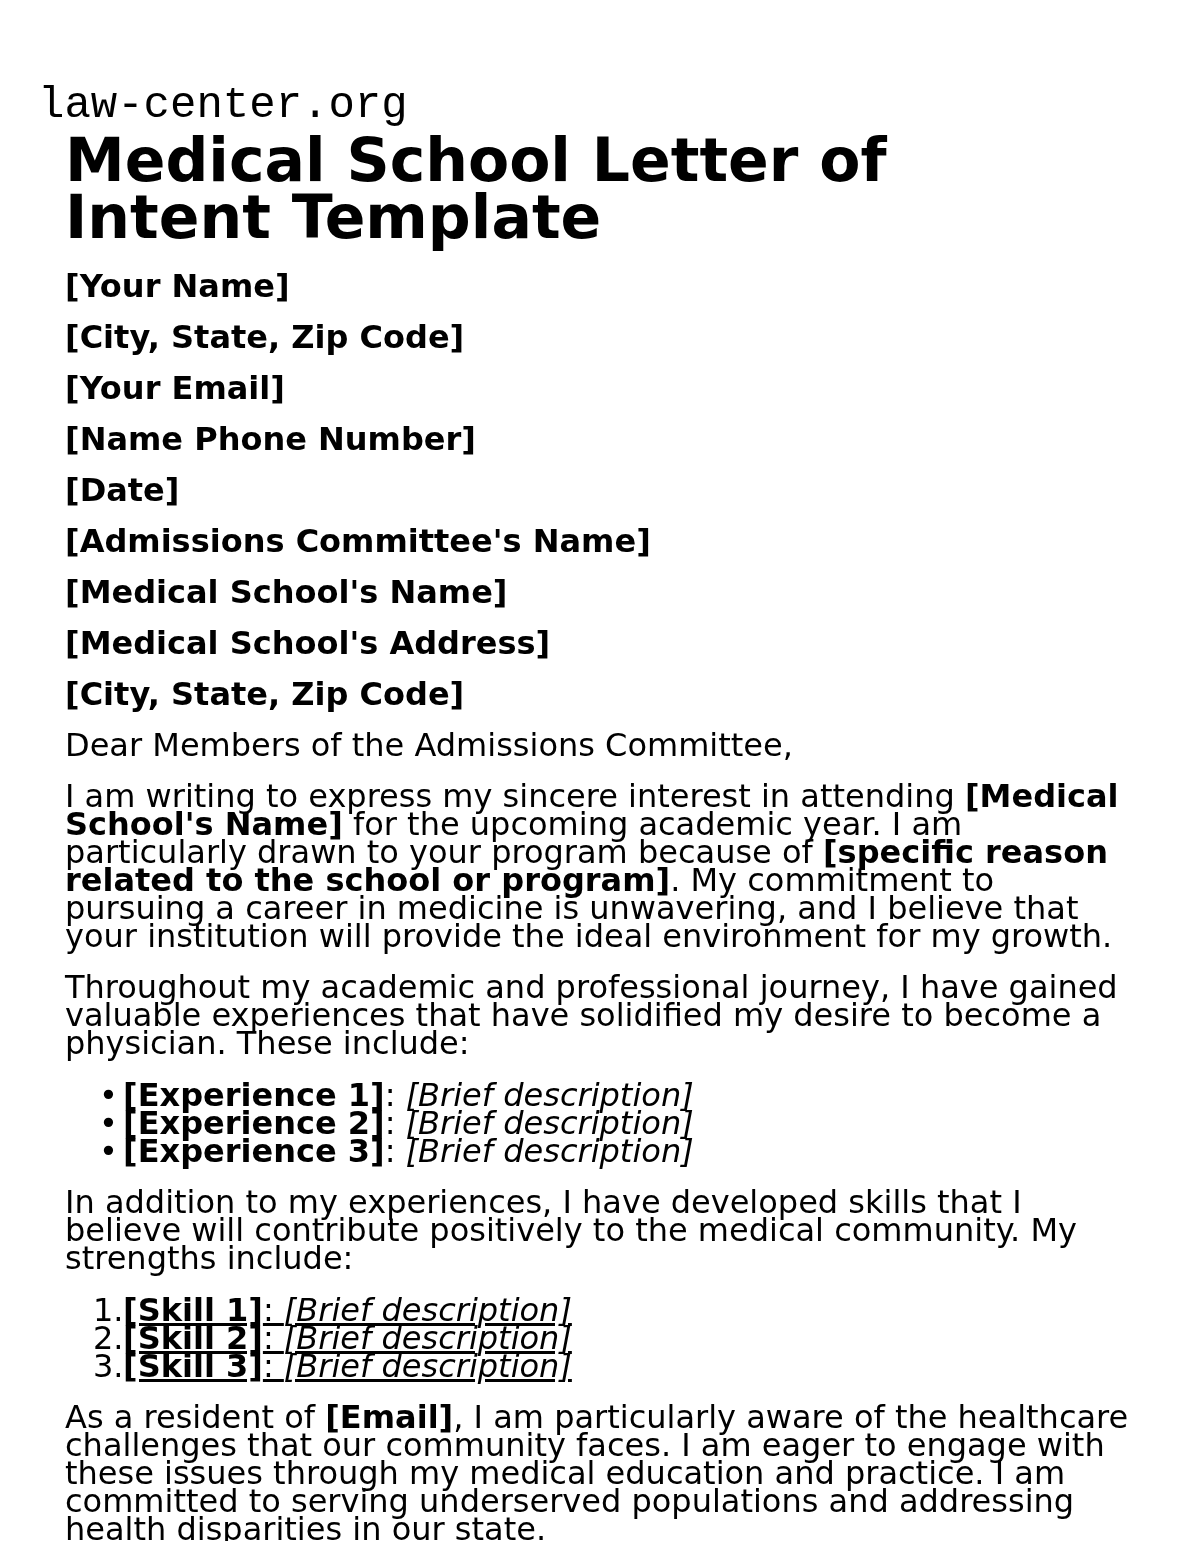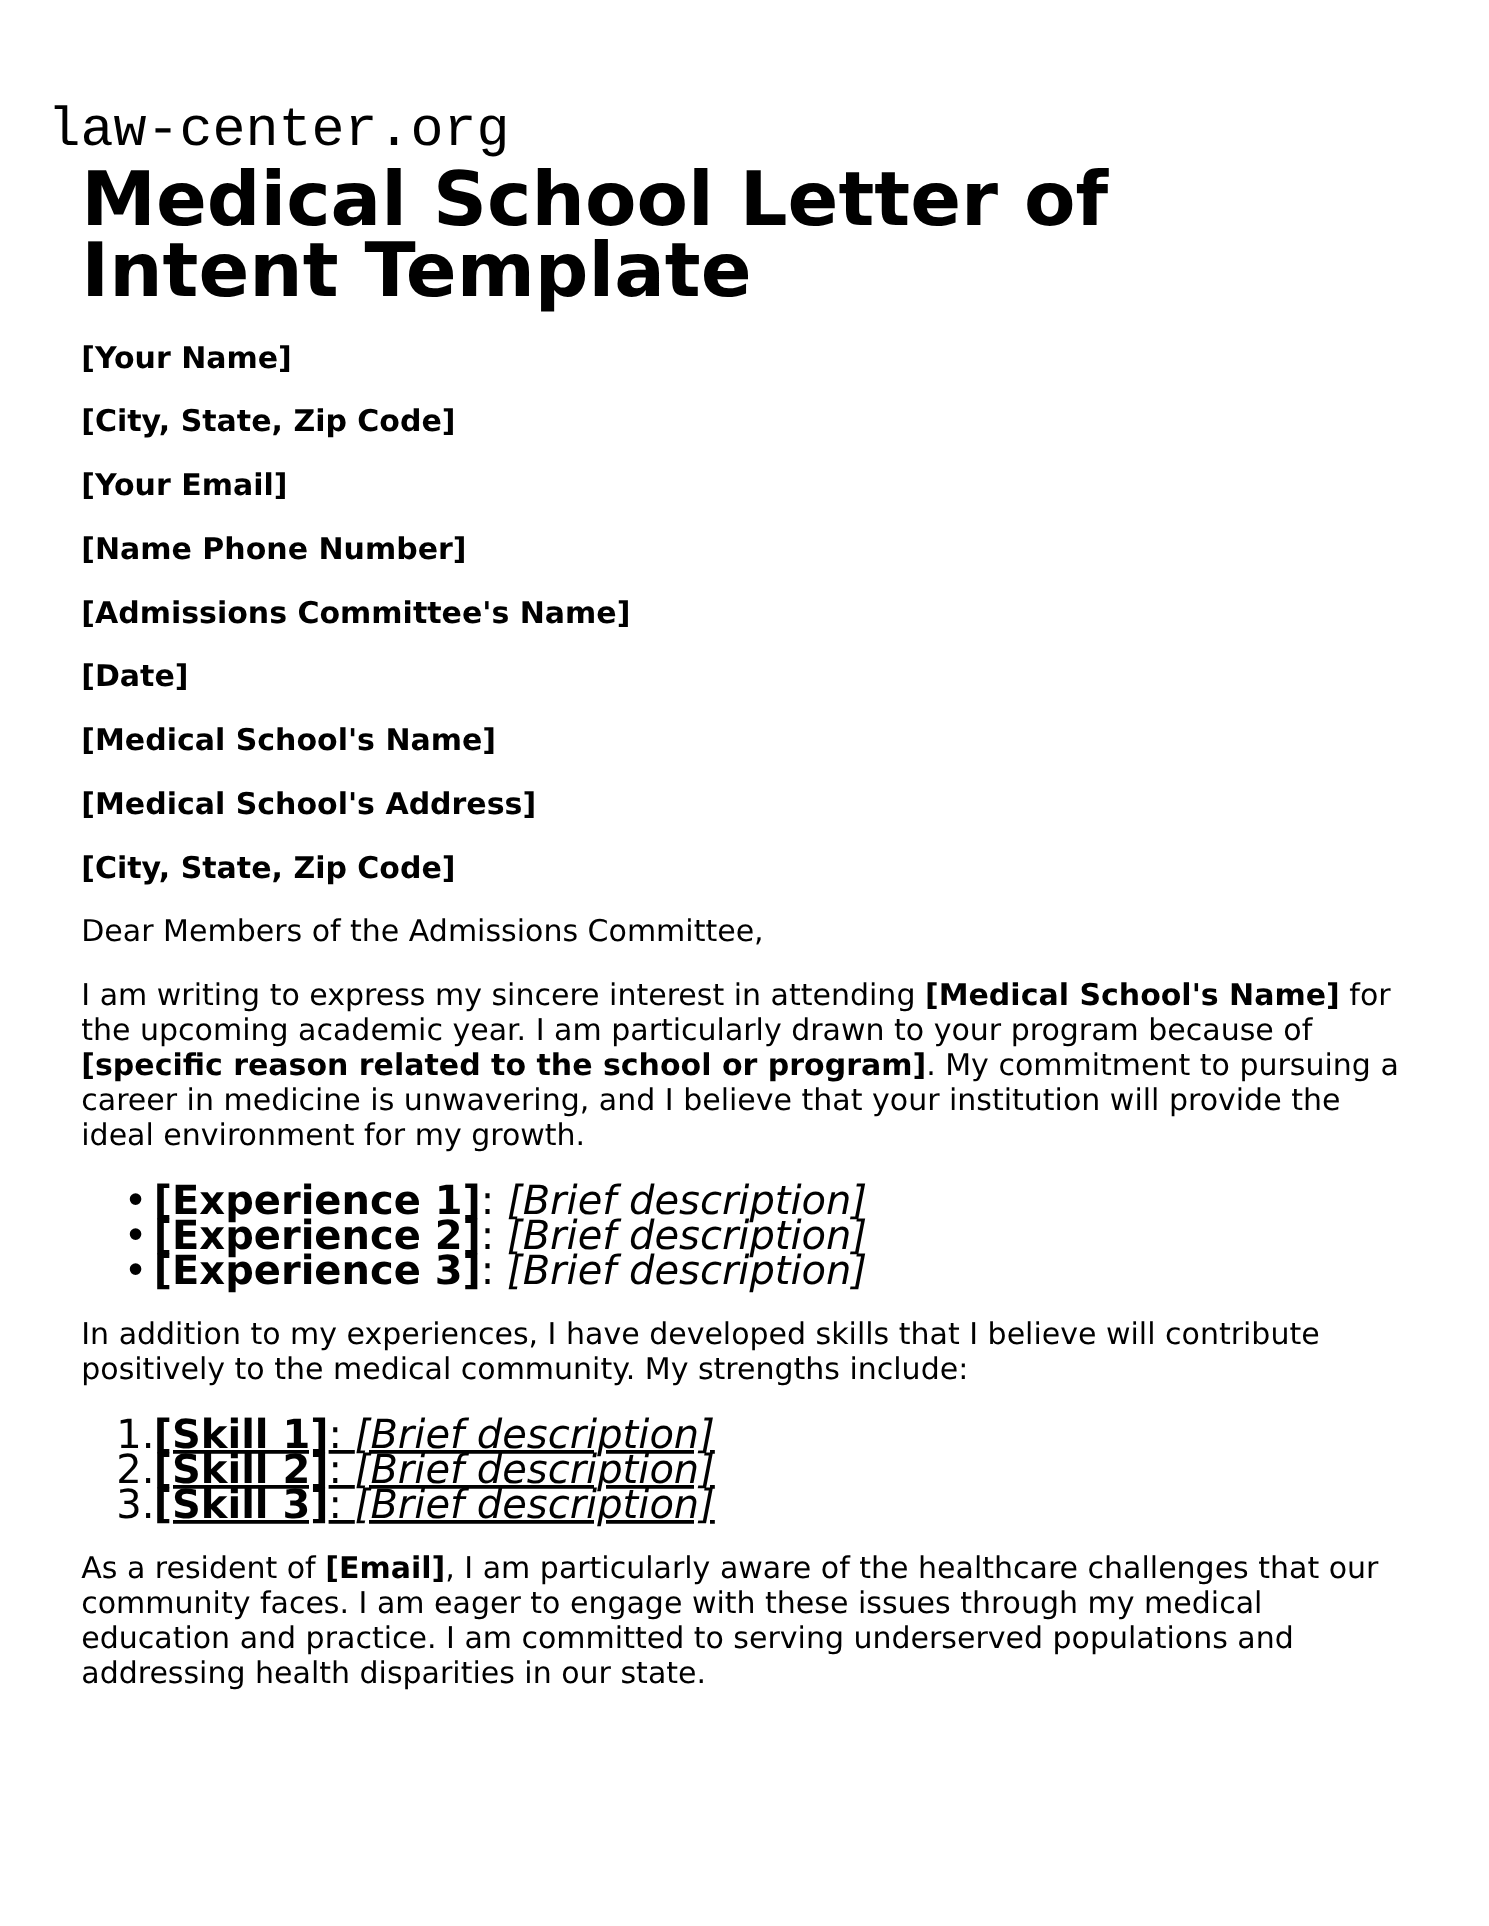--- a/index.html
+++ b/index.html
@@ -22,21 +22,21 @@
     white-space: nowrap;
   }
   .title {
     font-size: 60px;
     line-height: 57px;
     font-weight: bold;
     max-width: 920px;
     margin: 2px 0 26px 0;
   }
 
-  p { font-size: 24px; line-height: 28px; margin: 0 0 23px 0; }
+  p { font-size: 32px; line-height: 28px; margin: 0 0 23px 0; }
   .addr { font-weight: bold; }
 
   ul, ol {
     font-size: 32px;
     line-height: 28px;
     margin: 24px 0 23px 0;
     padding-left: 58px;
     list-style: none;
   }
   li { position: relative; }
@@ -53,30 +53,31 @@
 
 <div class="page">
 
   <div class="logo">law-center.org</div>
   <h1 class="title">Medical School Letter of Intent Template</h1>
 
   <p class="addr">[Your Name]</p>
   <p class="addr">[City, State, Zip Code]</p>
   <p class="addr">[Your Email]</p>
   <p class="addr">[Name Phone Number]</p>
+  <p class="addr">[Date]</p>
   <p class="addr">[Admissions Committee's Name]</p>
-  <p class="addr">[Date]</p>
   <p class="addr">[Medical School's Name]</p>
   <p class="addr">[Medical School's Address]</p>
   <p class="addr">[City, State, Zip Code]</p>
 
   <p>Dear Members of the Admissions Committee,</p>
 
   <p><span>I am writing to express my sincere interest in attending </span><span class="b">[Medical School's Name]</span><span> for the upcoming academic year. I am particularly drawn to your program because of </span><span class="b">[specific reason related to the school or program]</span><span>. My commitment to pursuing a career in medicine is unwavering, and I believe that your institution will provide the ideal environment for my growth.</span></p>
 
+  <p>Throughout my academic and professional journey, I have gained valuable experiences that have solidified my desire to become a physician. These include:</p>
 
   <ul>
     <li><span class="b">[Experience 1]</span><span>: </span><span class="i">[Brief description]</span></li>
     <li><span class="b">[Experience 2]</span><span>: </span><span class="i">[Brief description]</span></li>
     <li><span class="b">[Experience 3]</span><span>: </span><span class="i">[Brief description]</span></li>
   </ul>
 
   <p>In addition to my experiences, I have developed skills that I believe will contribute positively to the medical community. My strengths include:</p>
 
   <ol>

